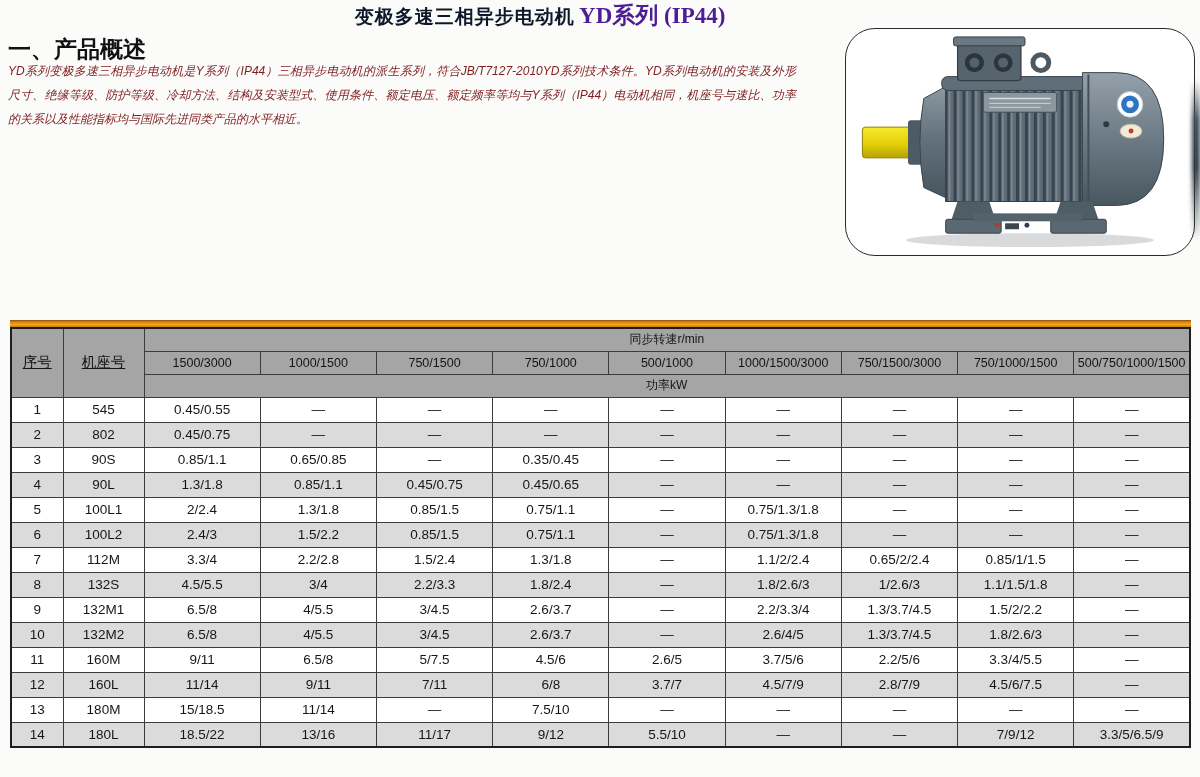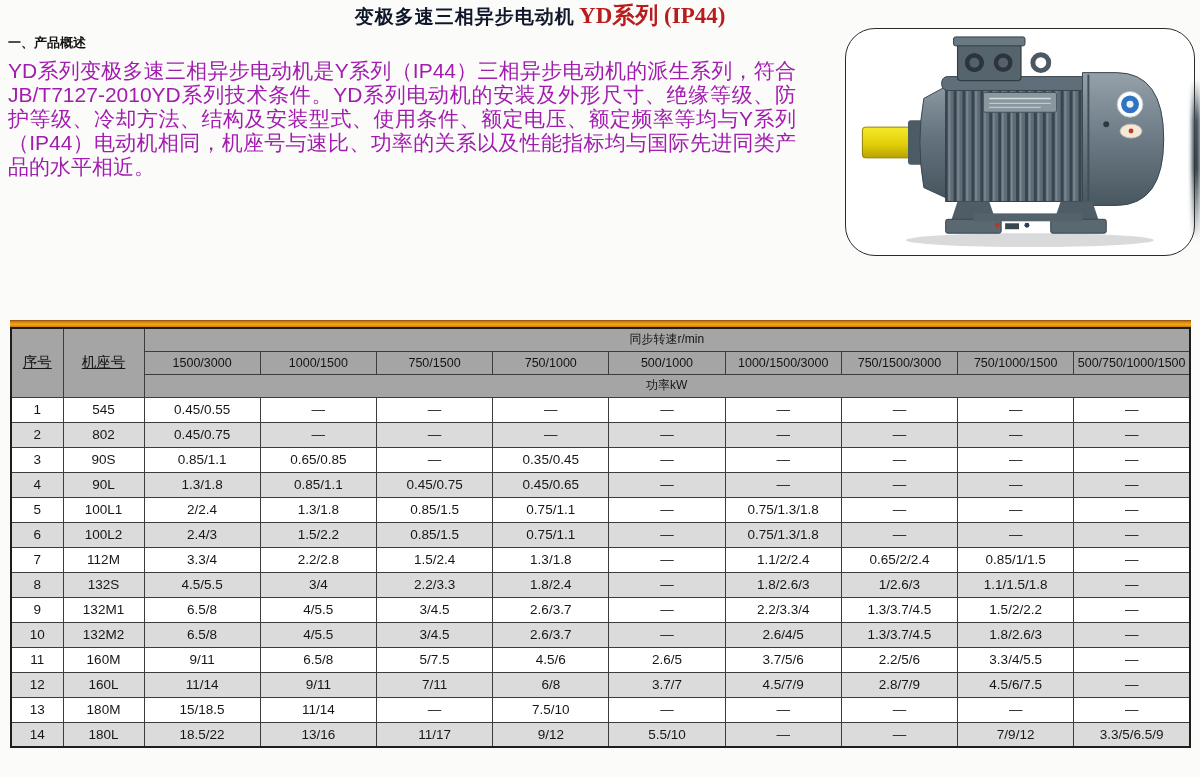--- a/index.html
+++ b/index.html
@@ -6,24 +6,24 @@
   html,body { width:1200px; height:777px; }
   body {
     font-family:"Liberation Sans","DejaVu Sans",sans-serif;
     background:#fbfbfa; color:#1b1b1b; overflow:hidden;
   }
   .page { position:relative; width:1200px; height:777px; }
 
   
   .doc-title { position:absolute; left:0; top:6; width:1080px; text-align:center; white-space:nowrap; }
   .t-cn { font-size:19px; font-weight:700; letter-spacing:1px; color:#0f172a; }
-  .t-series { font-family:"Liberation Serif","DejaVu Serif",serif; font-size:23px; font-weight:700; color:#b91c1c; margin-left:0; }
-
-  .section-heading { position:absolute; left:8px; top:34px; font-size:13px; font-weight:800; color:#111; }
-  .overview { position:absolute; left:8px; top:59px; width:788px; font-size:21px; line-height:24px; text-align:justify; color:#a21caf; }
+  .t-series { font-family:"Liberation Serif","DejaVu Serif",serif; font-size:23px; font-weight:700; color:#4c1d95; margin-left:0; }
+
+  .section-heading { position:absolute; left:8px; top:34px; font-size:23px; font-weight:800; color:#111; }
+  .overview { position:absolute; left:8px; top:59px; width:788px; font-size:12px; line-height:24px; text-align:justify; color:#7f1d1d;font-style:italic; }
 
   
   .motor-frame {
     position:absolute; left:845px; top:28px; width:350px; height:228px;
     background:#fff; border:1.5px solid #2b2b2b; border-radius:30px; overflow:hidden;
   }
   .motor-frame svg { display:block; width:100%; height:100%; }
   .edge-artifact {
     position:absolute; left:1192px; top:80px; width:8px; height:160px;
     background:linear-gradient(180deg, rgba(40,52,62,0) 0%, #3c4a55 25%, #2c3840 55%, rgba(40,52,62,0) 100%);

